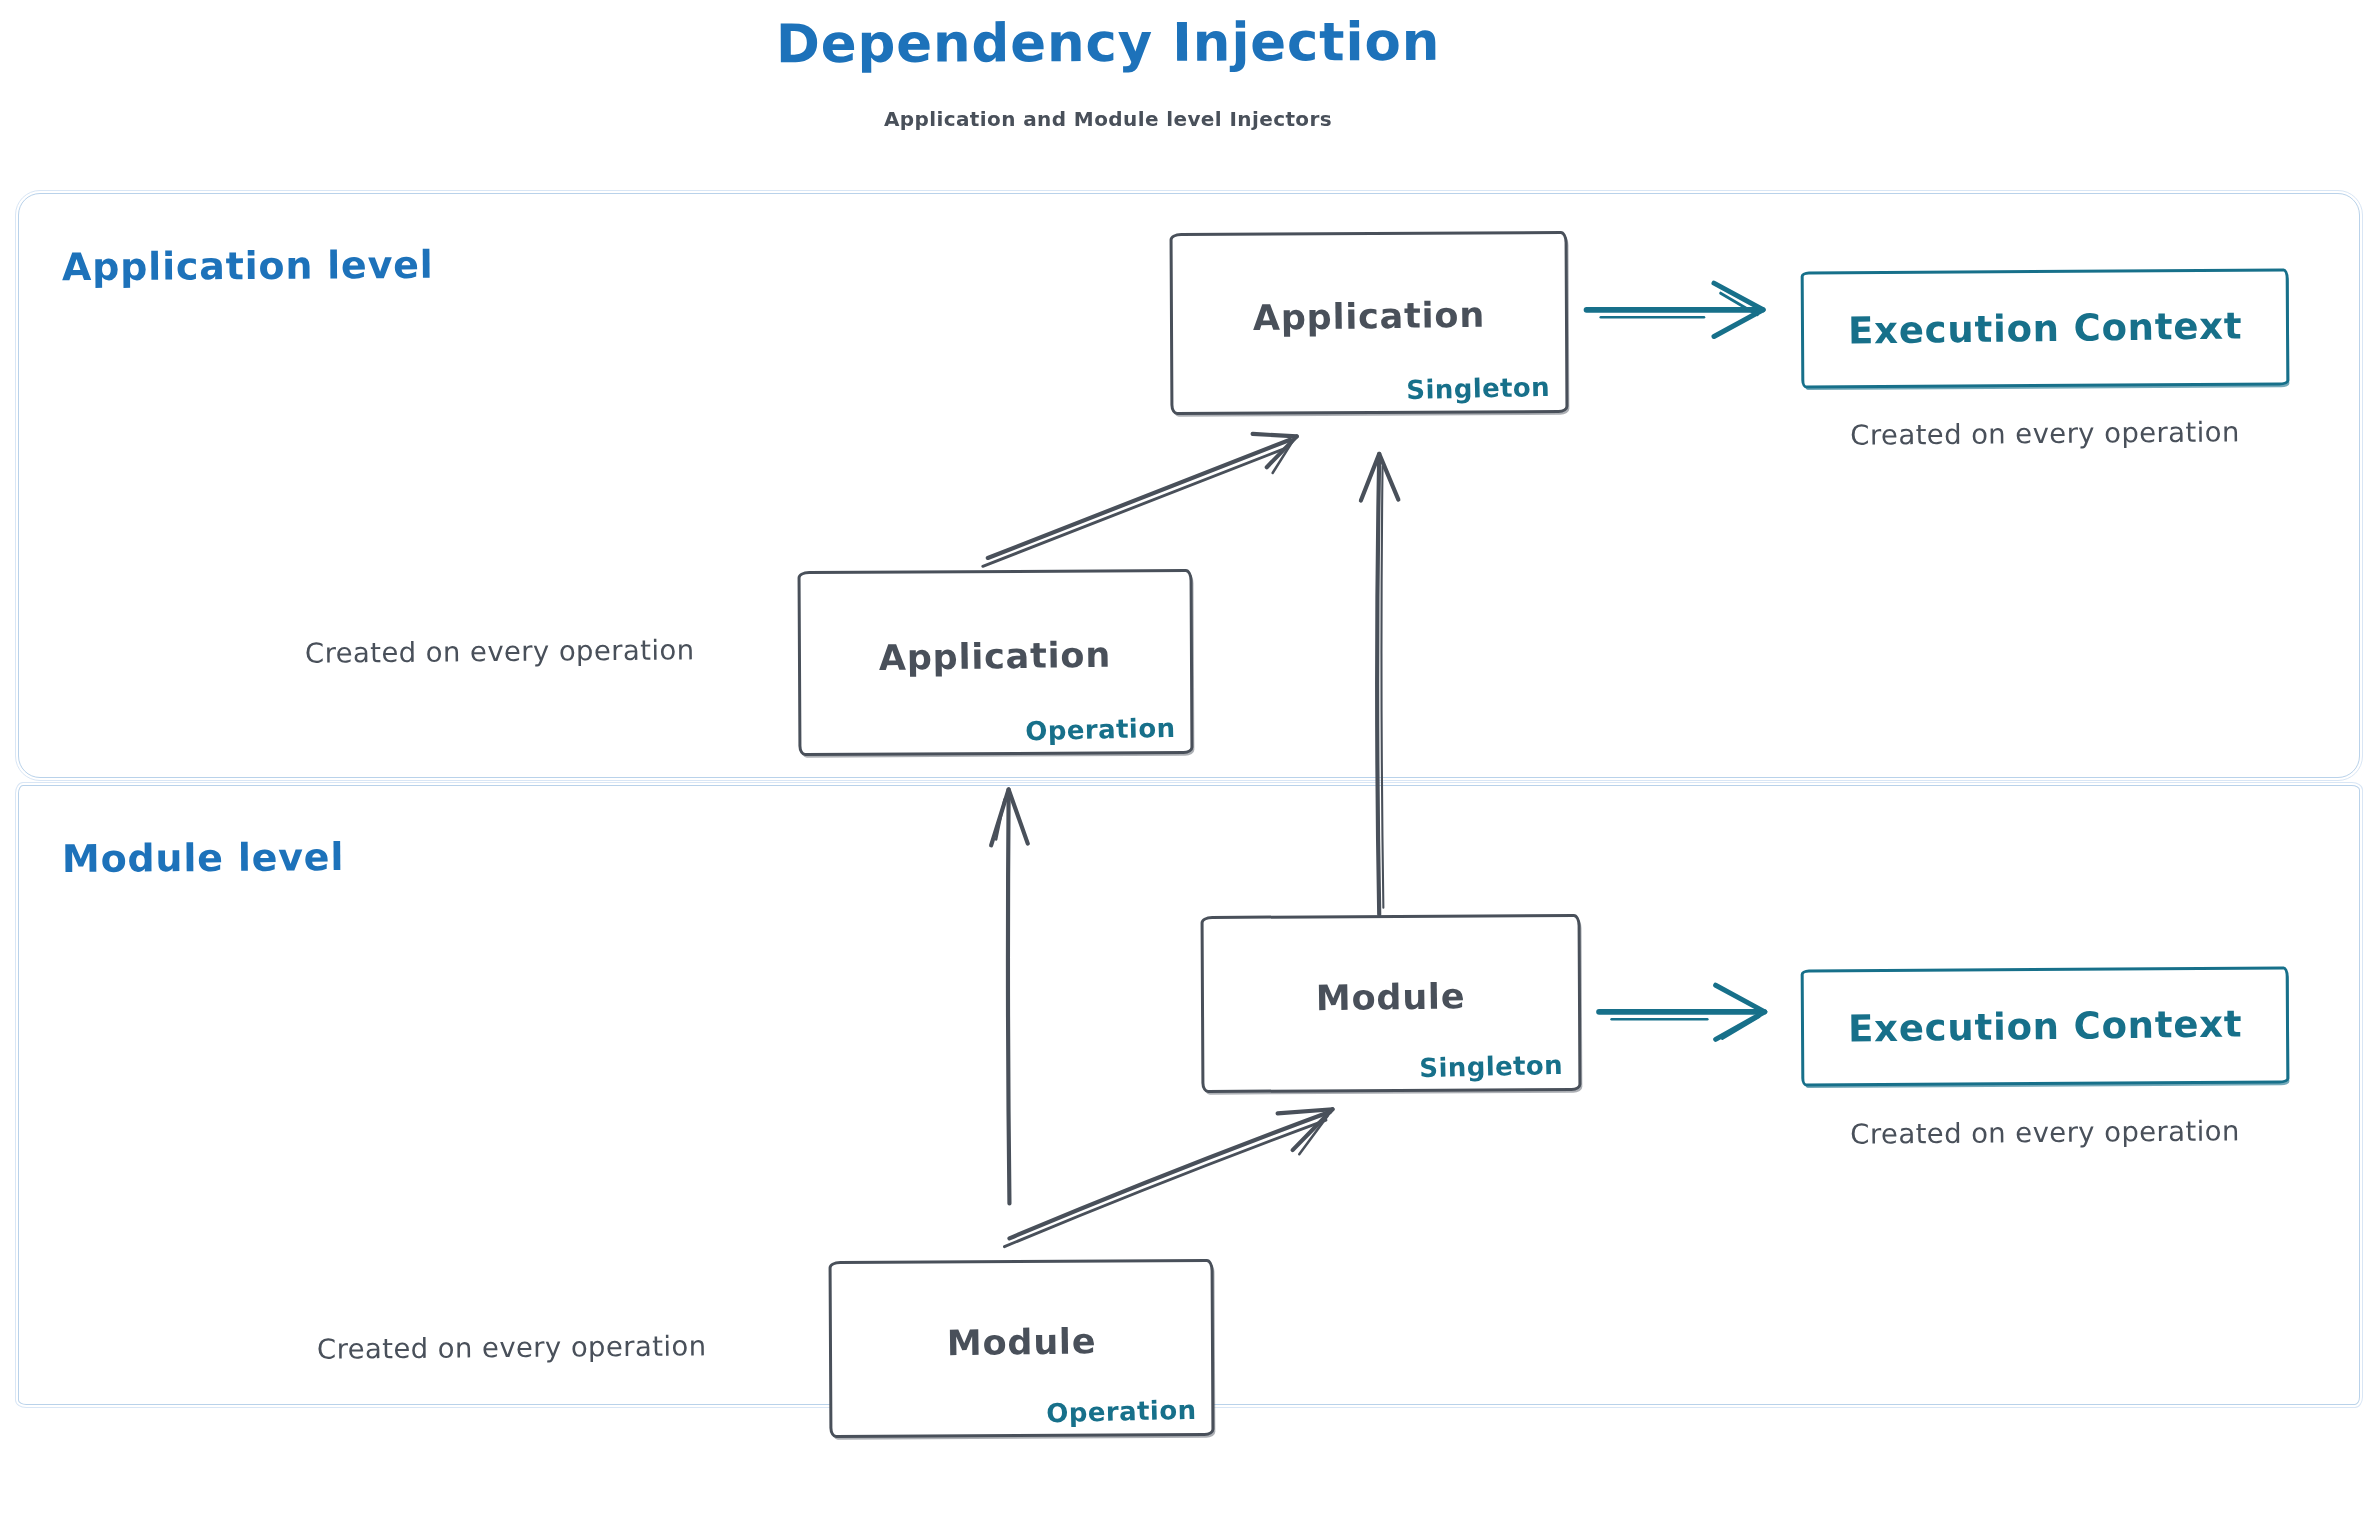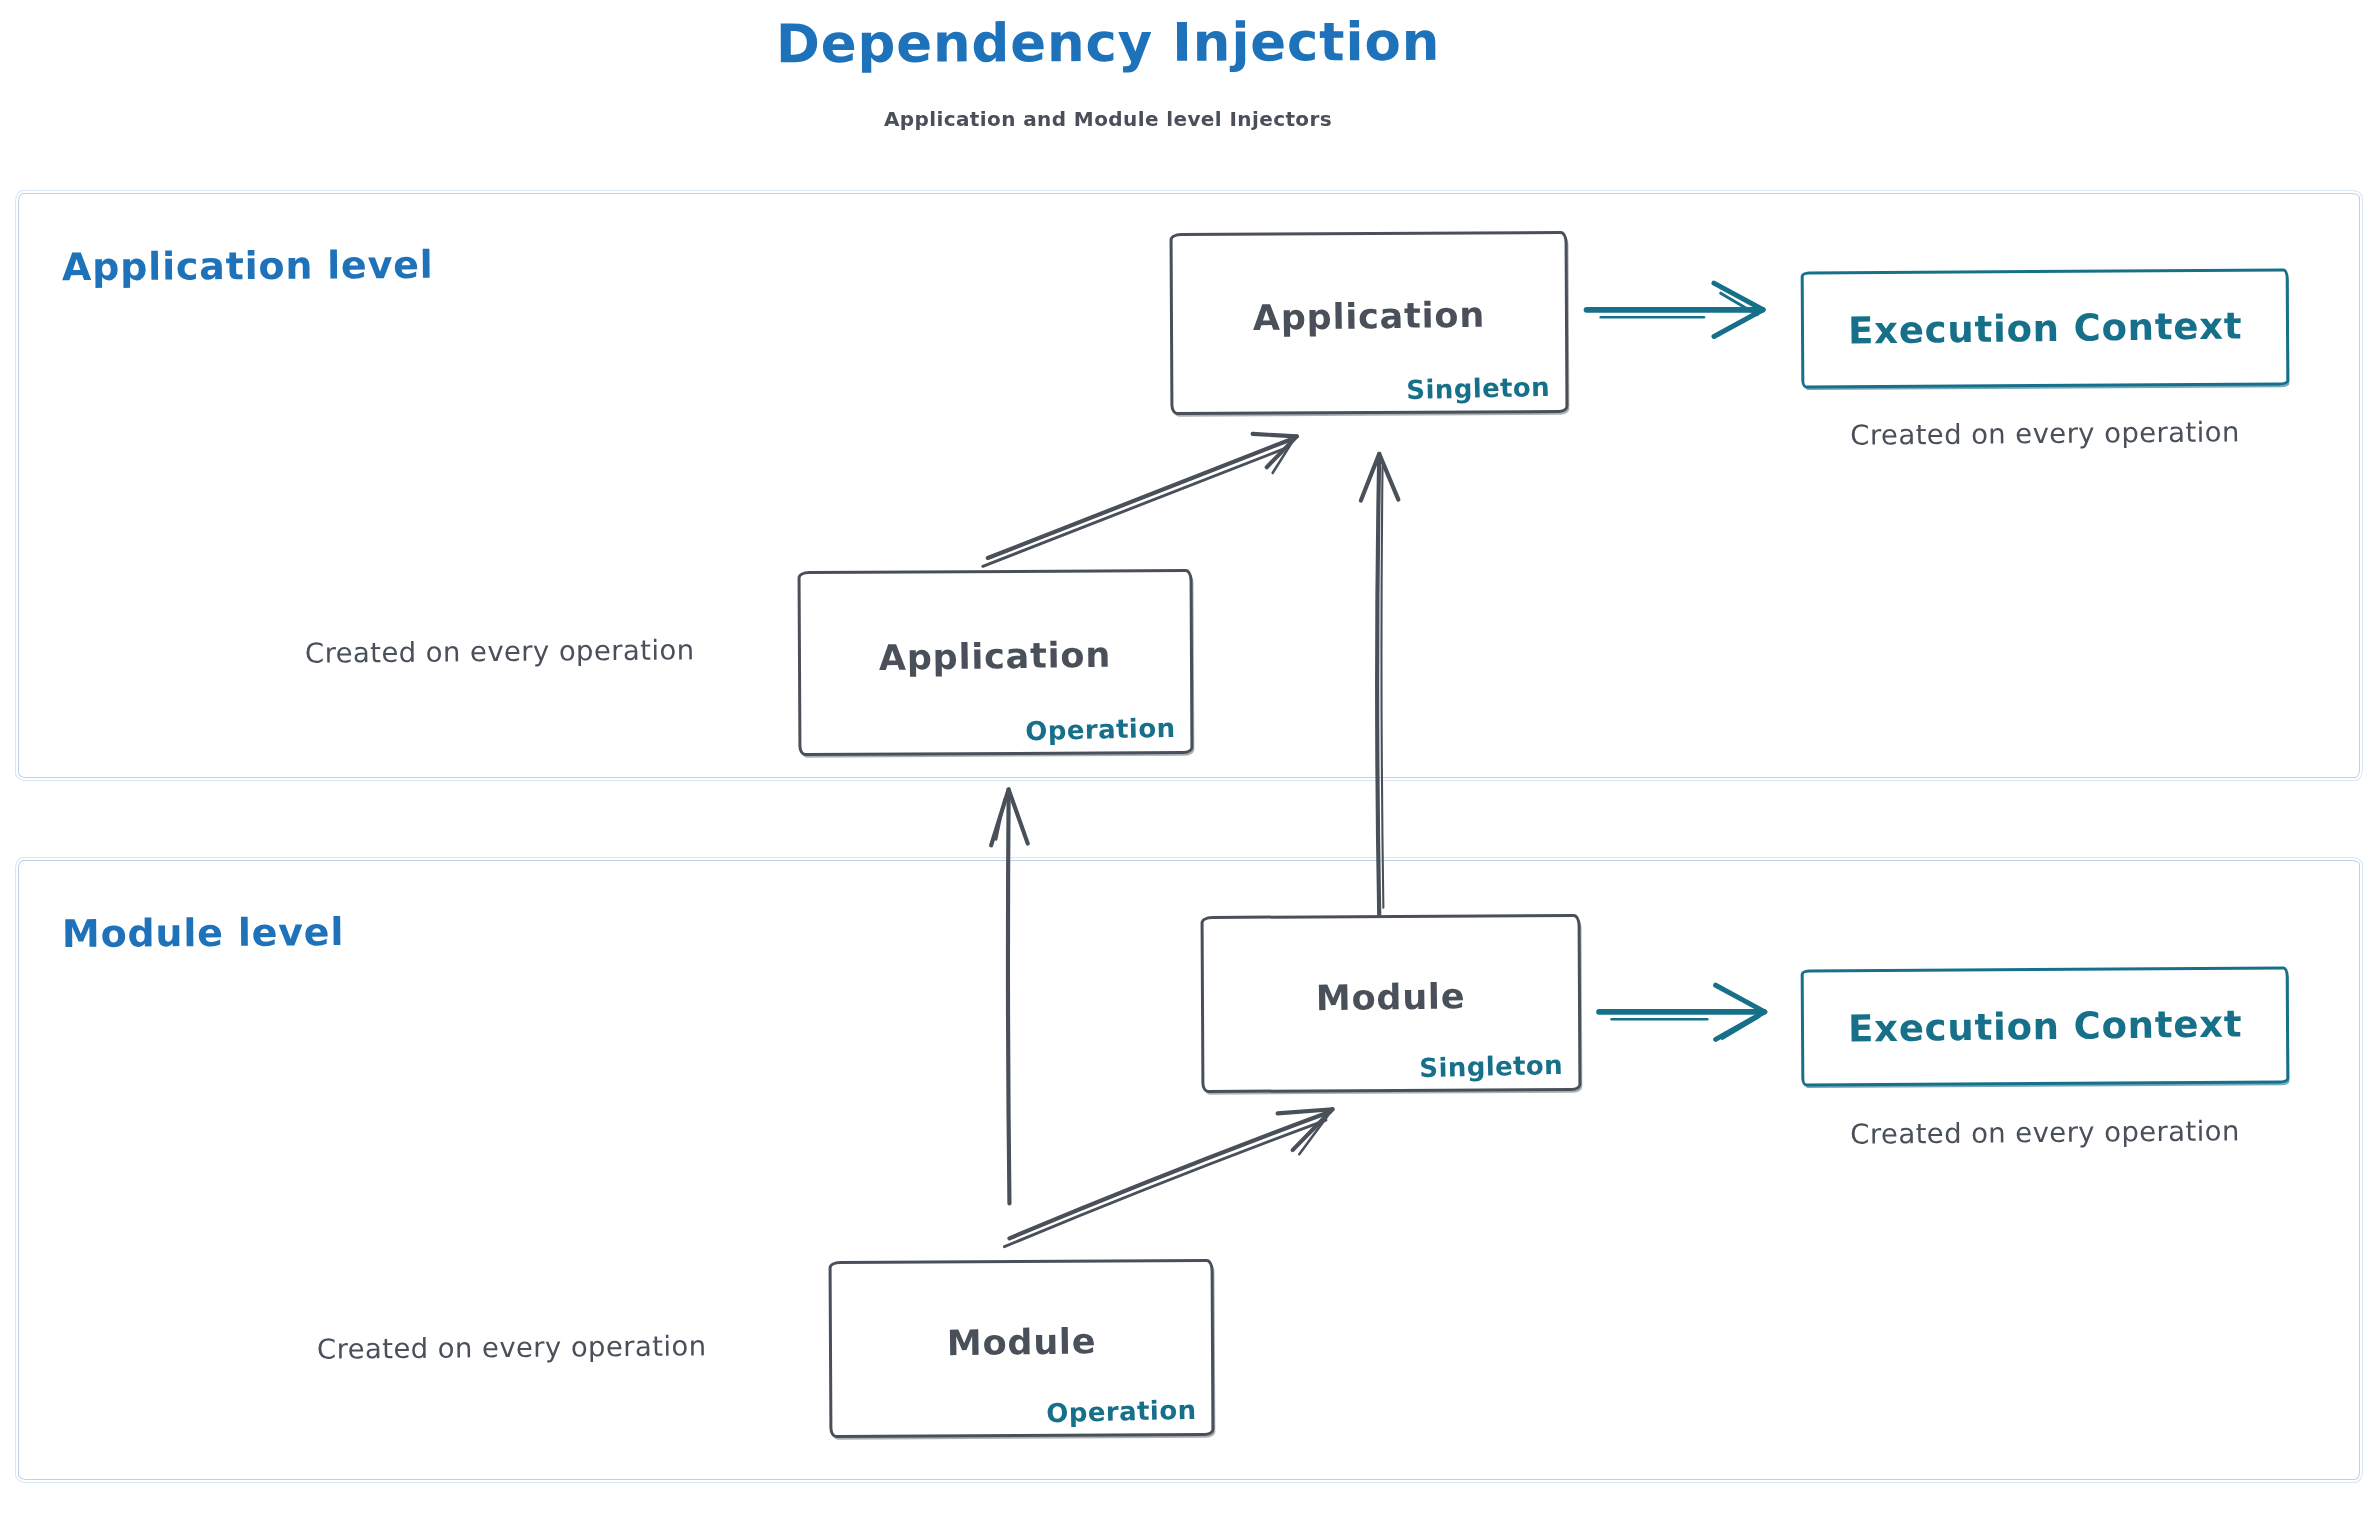--- a/index.html
+++ b/index.html
@@ -76,25 +76,25 @@
   #arrow-layer path{fill:none;stroke-linecap:round;stroke-linejoin:round;}
 </style>
 </head>
 <body>
 
 <div id="canvas">
 
   <div class="diagram-title">Dependency Injection</div>
   <div class="diagram-subtitle">Application and Module level Injectors</div>
 
-  <div class="level-container" style="top:193px;height:585px;">
+  <div class="level-container" style="top:193px;height:585px;border-radius:22px;">
     <div class="level-label">Application level</div>
   </div>
 
-  <div class="level-container" style="top:860px;height:620px;">
+  <div class="level-container" style="top:785px;height:620px;">
     <div class="level-label">Module level</div>
   </div>
 
   <svg id="arrow-layer" viewBox="0 0 2854 1842" xmlns="http://www.w3.org/2000/svg">
 
     <g>
       <path class="stroke-dark" stroke-width="5" d="M1186 670 Q1370 598 1549 528"></path>
       <path class="stroke-dark" stroke-width="3.5" d="M1180 680 Q1365 608 1544 538"></path>
       <path class="stroke-dark" stroke-width="5" d="M1557 524 L1504 521"></path>
       <path class="stroke-dark" stroke-width="5" d="M1557 524 L1521 561"></path>

